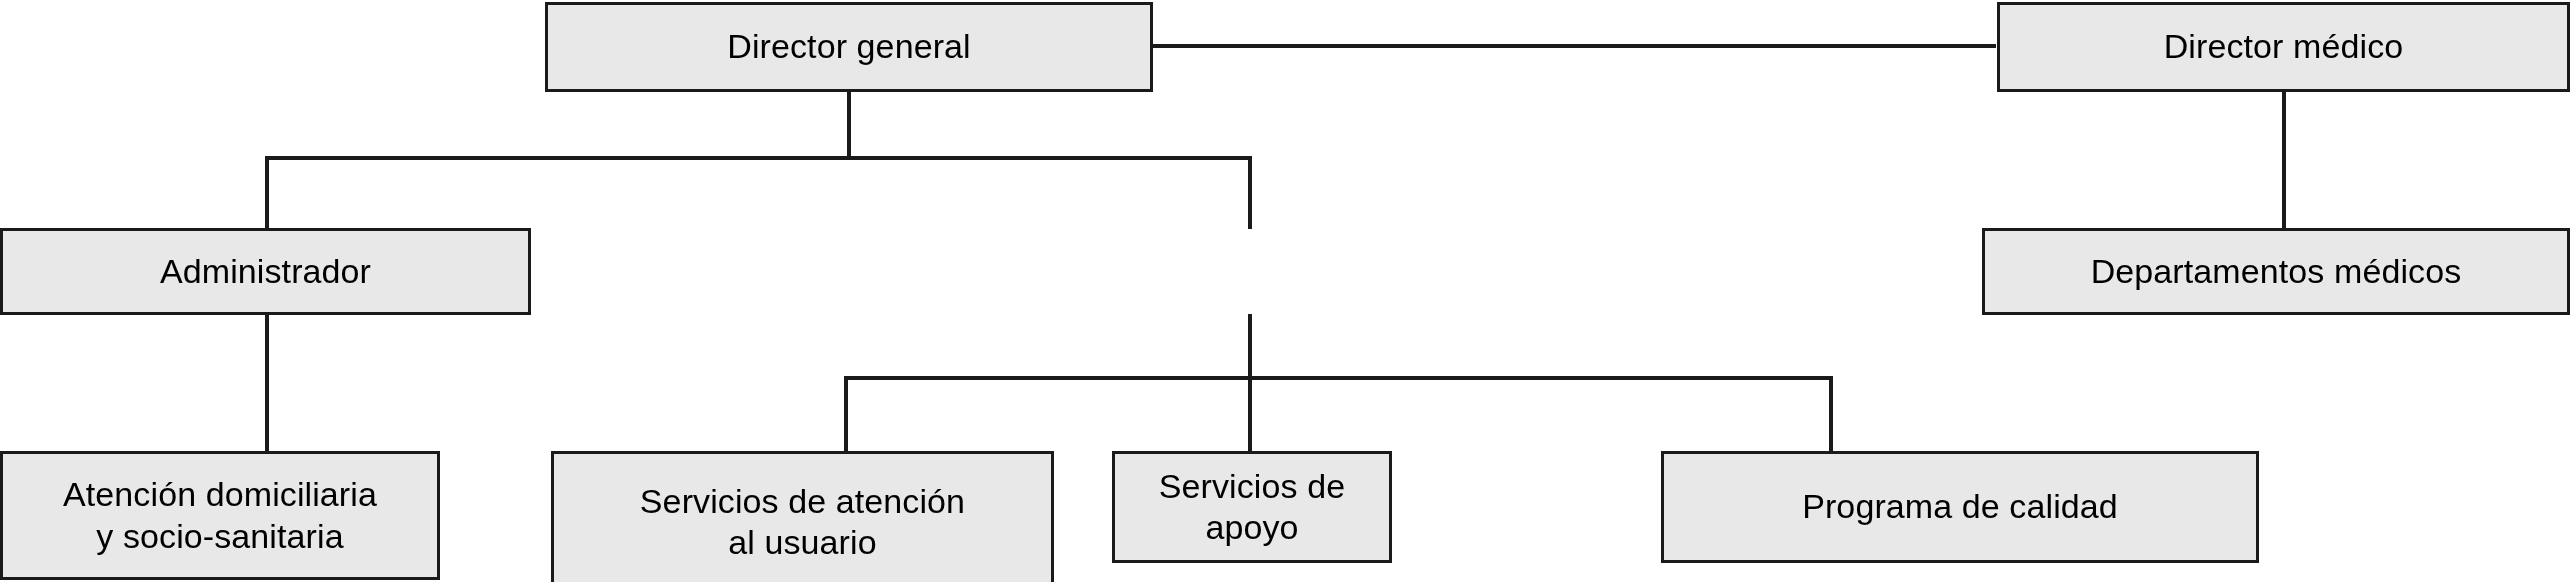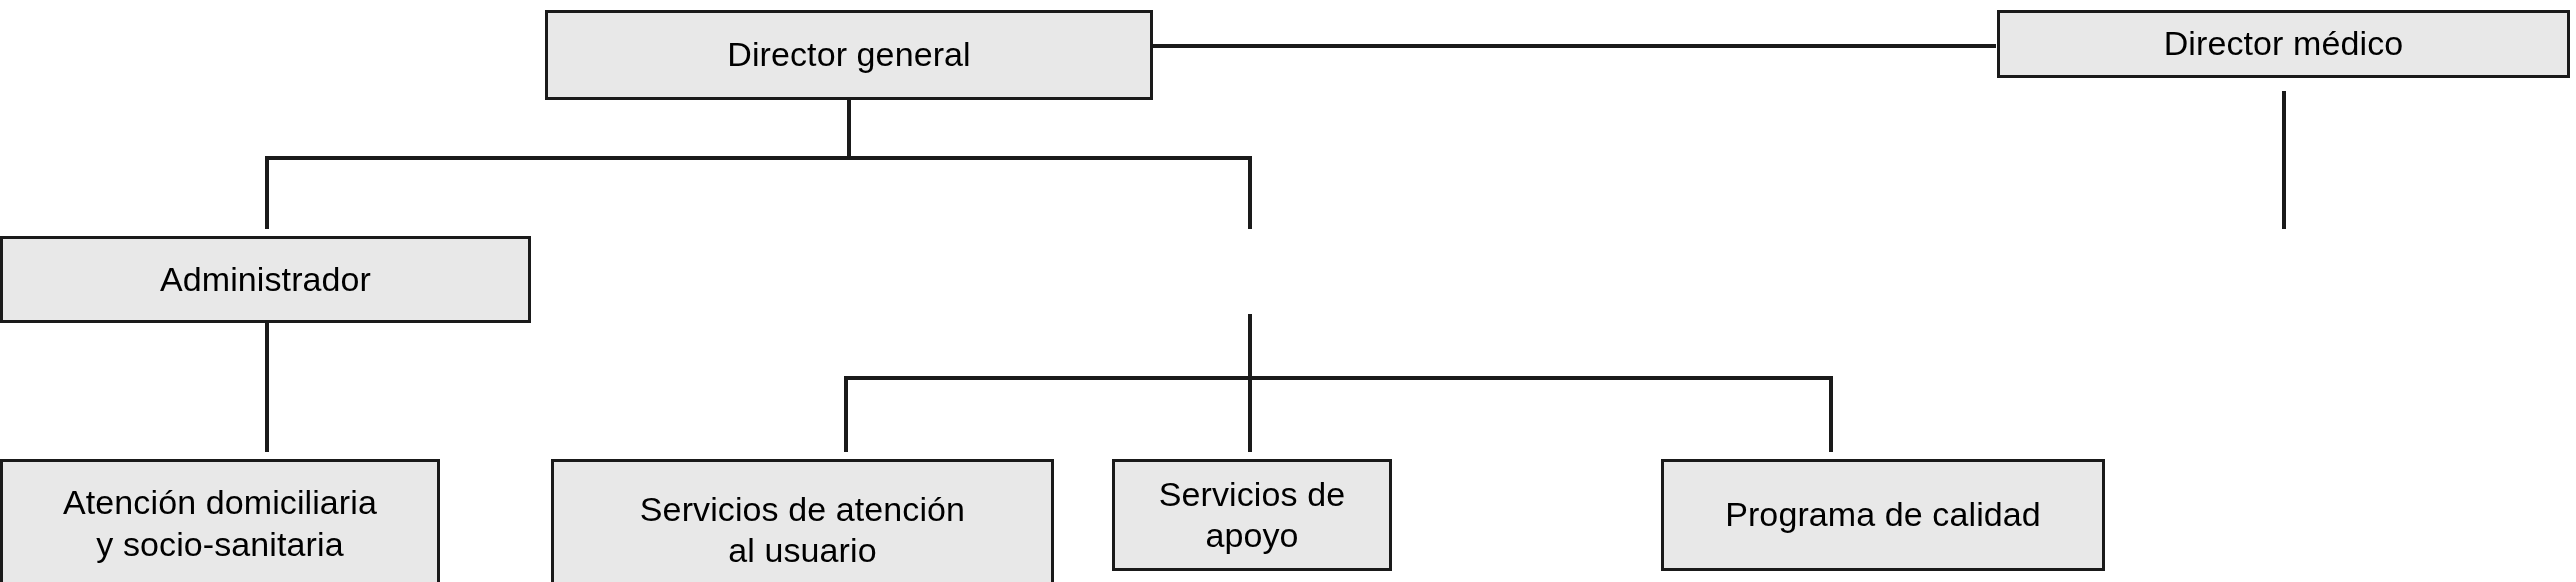--- a/index.html
+++ b/index.html
@@ -27,21 +27,20 @@
     align-items: center;
     justify-content: center;
     text-align: center;
     color: #000000;
     font-size: 34px;
     line-height: 1.22;
     font-weight: 400;
     letter-spacing: 0.1px;
     white-space: pre-line;
     user-select: none;
-    margin-top: 8px;
   }
   .node-label {
     display: block;
     width: 100%;
     padding: 0 7.5px;
     box-sizing: border-box;
     white-space: pre-line;
   }
   .conn {
     position: absolute;
@@ -76,42 +75,45 @@
   <div class="conn conn-v" style="left:844px; top:376px; height:76px;"></div>
 
   <div class="conn conn-v" style="left:1248px; top:376px; height:76px;"></div>
 
   <div class="conn conn-v" style="left:1829px; top:376px; height:76px;"></div>
 
   <div class="node" style="left:545px; top:1.5px; width:608px; height:90px;">
     <span class="node-label">Director general</span>
   </div>
 
-  <div class="node" style="left:1997px; top:1.5px; width:573px; height:68px;">
+  <div class="node" style="left:1997px; top:1.5px; width:573px; height:90px;">
     <span class="node-label">Director médico</span>
   </div>
 
   <div class="node" style="left:0px; top:228px; width:531px; height:87px;align-items:center;">
     <span class="node-label">Administrador</span>
   </div>
 
 
+  <div class="node" style="left:1982px; top:228px; width:588px; height:87px;">
+    <span class="node-label">Departamentos médicos</span>
+  </div>
 
   <div class="node" style="left:0px; top:451px; width:440px; height:129px;">
     <span class="node-label">Atención domiciliaria
 y socio-sanitaria</span>
   </div>
 
   <div class="node" style="left:551px; top:451px; width:503px; height:142px;">
     <span class="node-label">Servicios de atención
 al usuario</span>
   </div>
 
   <div class="node" style="left:1112px; top:451px; width:280px; height:112px;align-items:center;">
     <span class="node-label">Servicios de apoyo</span>
   </div>
 
-  <div class="node" style="left:1661px; top:451px; width:444px; height:112px;">
+  <div class="node" style="left:1661px; top:451px; width:598px; height:112px;">
     <span class="node-label">Programa de calidad</span>
   </div>
 
 </div>
 
 
 </body></html>

